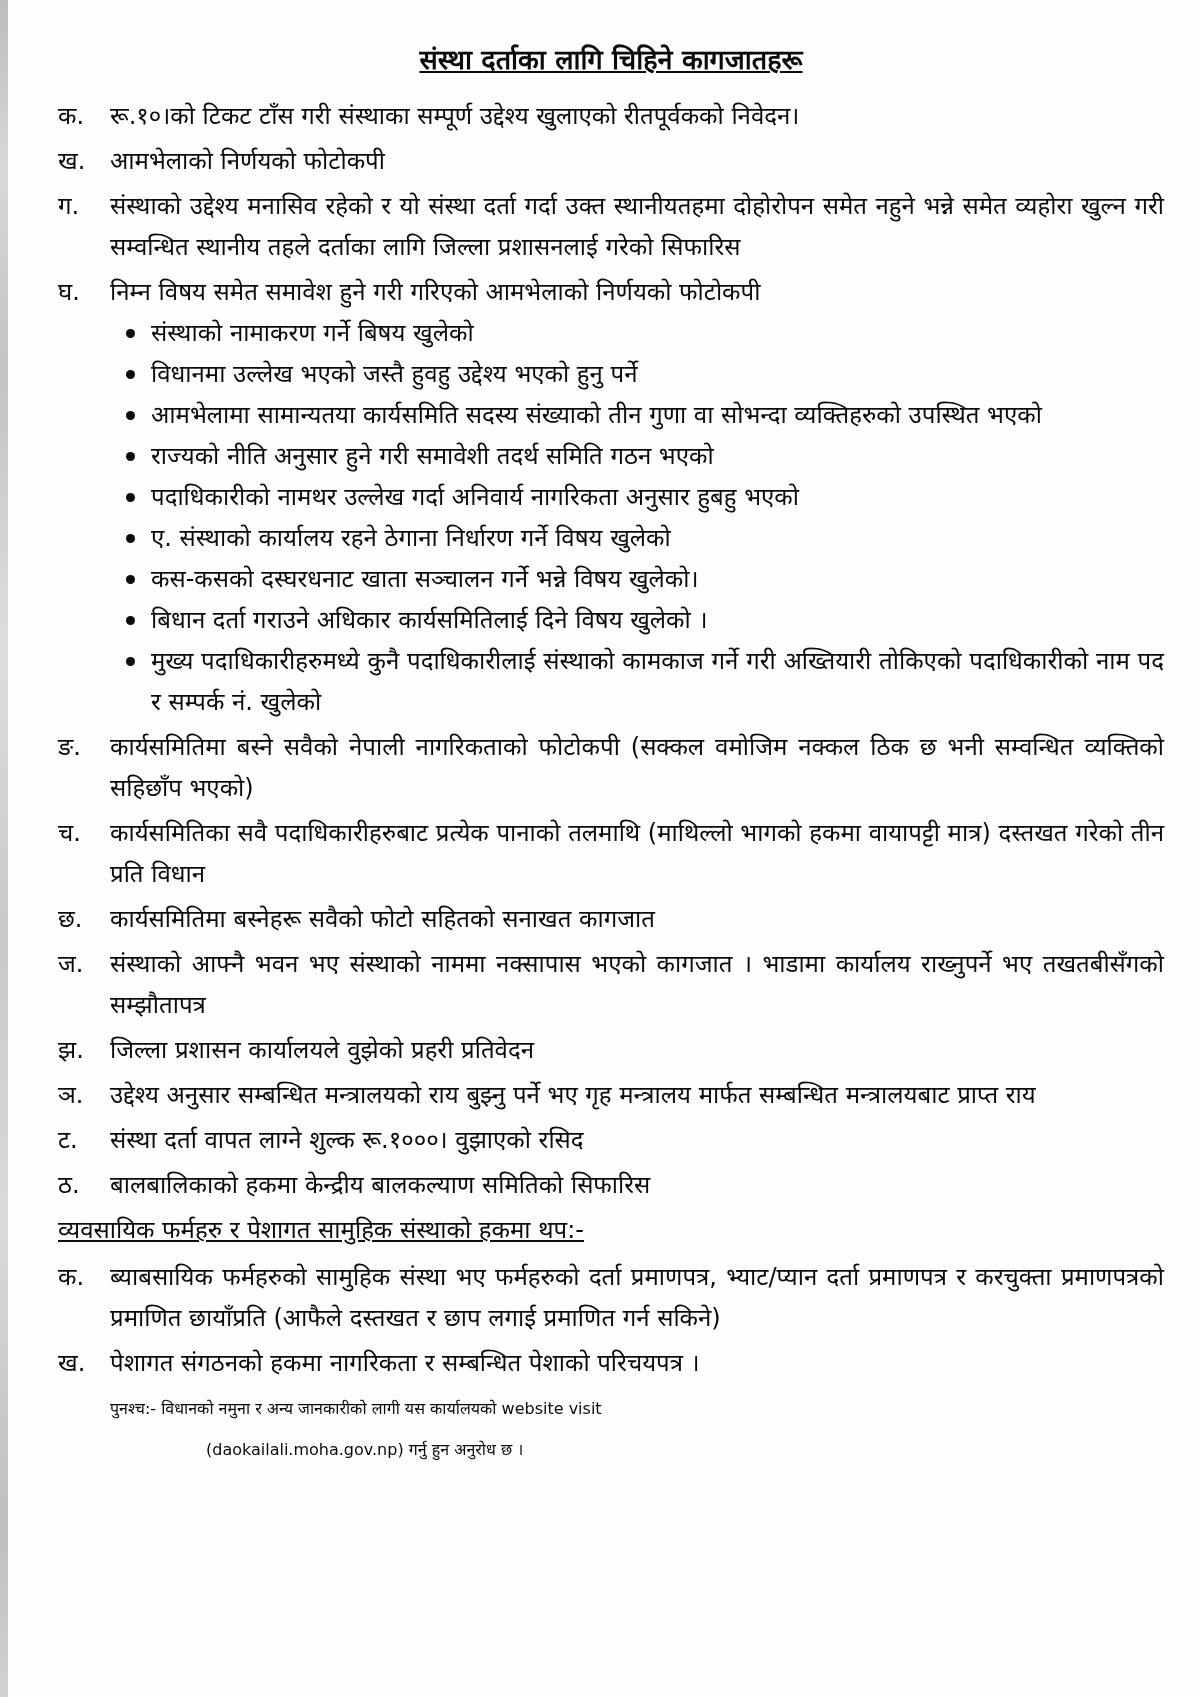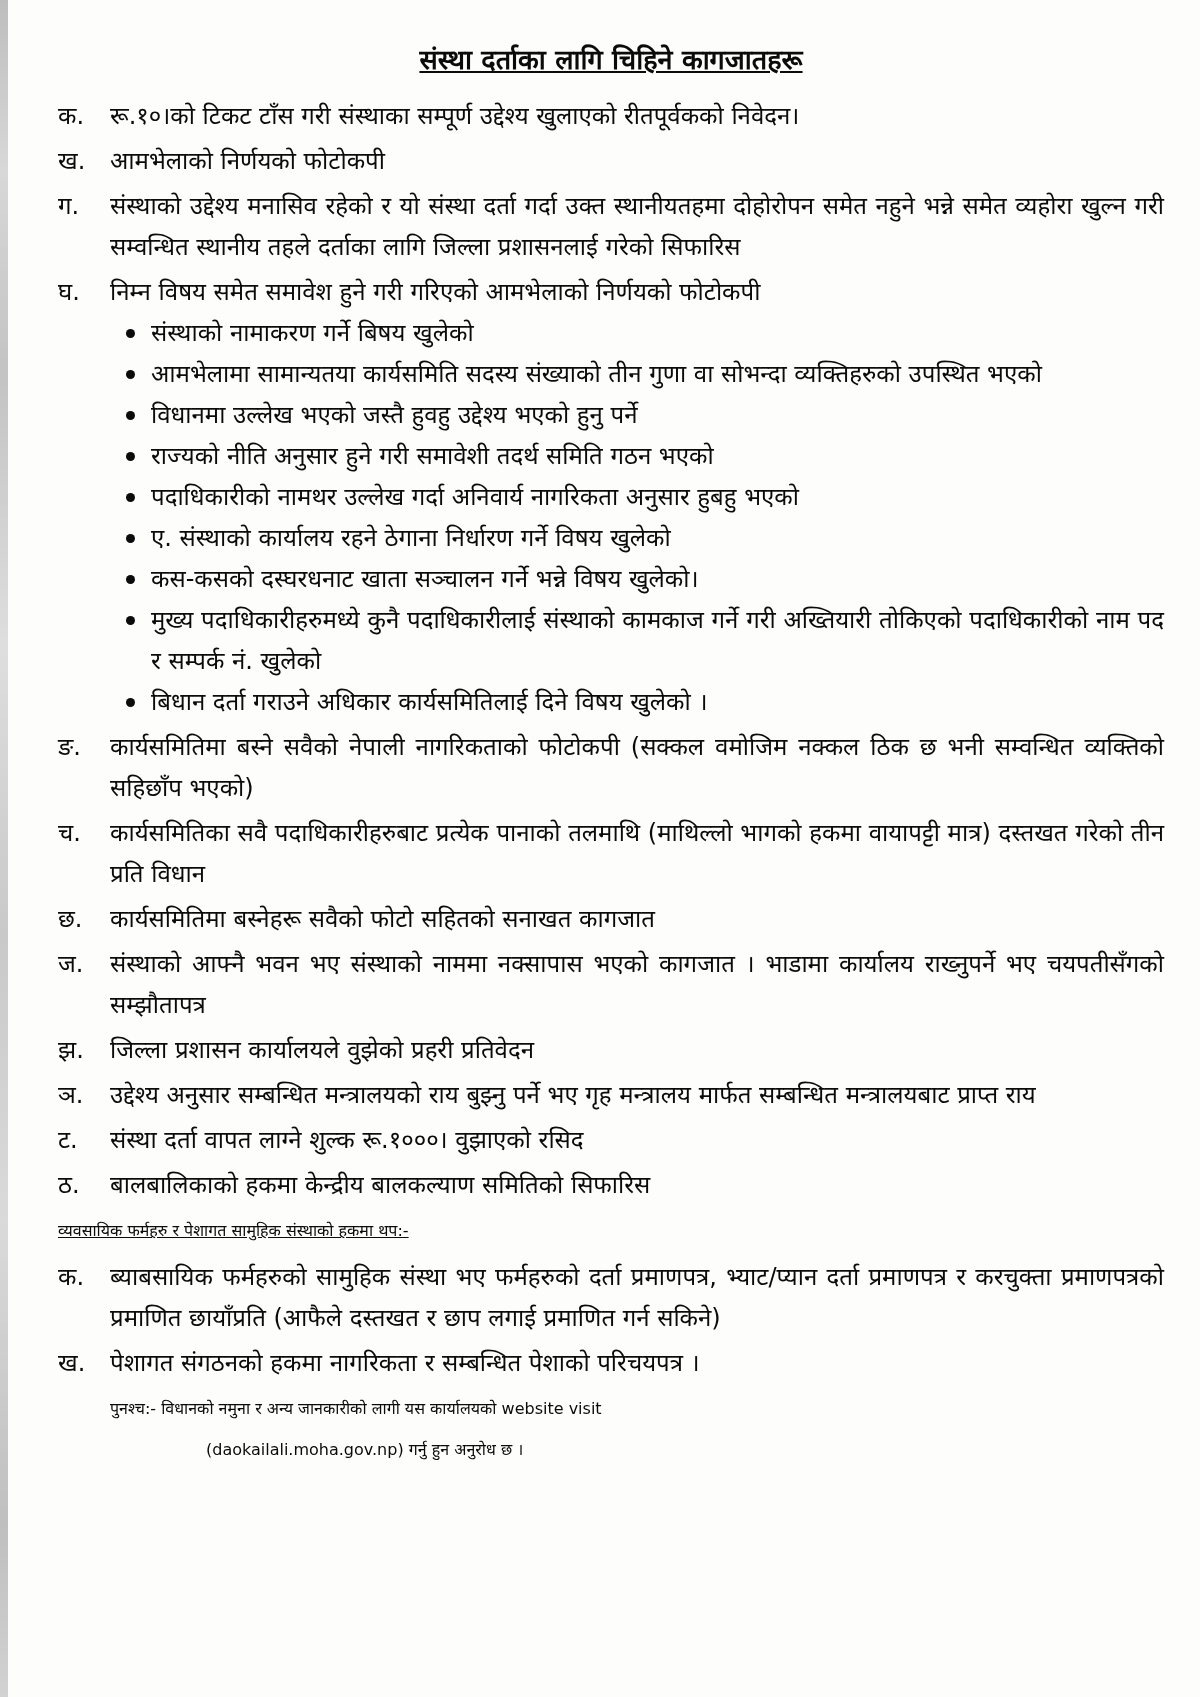--- a/index.html
+++ b/index.html
@@ -41,21 +41,21 @@
     position:relative;
     padding-left:27px;
     text-align:justify;
   }
   .bullets li .dot {
     position:absolute; left:2px; top:16px;
     width:9px; height:9px; border-radius:50%;
     background:#0b0b0b;
   }
   .subheading {
-    font-size:16px;
+    font-size:24px;
     line-height:41px;
     text-decoration:underline;
     margin:2px 0 6px 0;
   }
   .postscript {
     font-size:16px;
     line-height:41px;
     padding-left:52px;
     text-align:left;
   }
@@ -84,28 +84,28 @@
       <span class="label">ग.</span>
       <span class="body">संस्थाको उद्देश्य मनासिव रहेको र यो संस्था दर्ता गर्दा उक्त स्थानीयतहमा दोहोरोपन समेत नहुने भन्ने समेत व्यहोरा खुल्न गरी सम्वन्धित स्थानीय तहले दर्ताका लागि जिल्ला प्रशासनलाई गरेको सिफारिस</span>
     </div>
 
     <div class="item">
       <span class="label">घ.</span>
       <div class="body">
         <div>निम्न विषय समेत समावेश हुने गरी गरिएको आमभेलाको निर्णयको फोटोकपी</div>
         <ul class="bullets">
           <li><span class="dot"></span><span>संस्थाको नामाकरण गर्ने बिषय खुलेको</span></li>
+          <li><span class="dot"></span><span>विधानमा उल्लेख भएको जस्तै हुवहु उद्देश्य भएको हुनु पर्ने</span></li>
           <li><span class="dot"></span><span>आमभेलामा सामान्यतया कार्यसमिति सदस्य संख्याको तीन गुणा वा सोभन्दा व्यक्तिहरुको उपस्थित भएको</span></li>
-          <li><span class="dot"></span><span>विधानमा उल्लेख भएको जस्तै हुवहु उद्देश्य भएको हुनु पर्ने</span></li>
           <li><span class="dot"></span><span>राज्यको नीति अनुसार हुने गरी समावेशी तदर्थ समिति गठन भएको</span></li>
           <li><span class="dot"></span><span>पदाधिकारीको नामथर उल्लेख गर्दा अनिवार्य नागरिकता अनुसार हुबहु भएको</span></li>
           <li><span class="dot"></span><span>ए. संस्थाको कार्यालय रहने ठेगाना निर्धारण गर्ने विषय खुलेको</span></li>
           <li><span class="dot"></span><span>कस-कसको दस्घरधनाट खाता सञ्चालन गर्ने भन्ने विषय खुलेको।</span></li>
+          <li><span class="dot"></span><span>बिधान दर्ता गराउने अधिकार कार्यसमितिलाई दिने विषय खुलेको ।</span></li>
           <li><span class="dot"></span><span>मुख्य पदाधिकारीहरुमध्ये कुनै पदाधिकारीलाई संस्थाको कामकाज गर्ने गरी अख्तियारी तोकिएको पदाधिकारीको नाम पद र सम्पर्क नं. खुलेको</span></li>
-          <li><span class="dot"></span><span>बिधान दर्ता गराउने अधिकार कार्यसमितिलाई दिने विषय खुलेको ।</span></li>
         </ul>
       </div>
     </div>
 
     <div class="item">
       <span class="label">ङ.</span>
       <span class="body">कार्यसमितिमा बस्ने सवैको नेपाली नागरिकताको फोटोकपी (सक्कल वमोजिम नक्कल ठिक छ भनी सम्वन्धित व्यक्तिको सहिछाँप भएको)</span>
     </div>
 
     <div class="item">
@@ -113,21 +113,21 @@
       <span class="body">कार्यसमितिका सवै पदाधिकारीहरुबाट प्रत्येक पानाको तलमाथि (माथिल्लो भागको हकमा वायापट्टी मात्र) दस्तखत गरेको तीन प्रति विधान</span>
     </div>
 
     <div class="item">
       <span class="label">छ.</span>
       <span class="body">कार्यसमितिमा बस्नेहरू सवैको फोटो सहितको सनाखत कागजात</span>
     </div>
 
     <div class="item">
       <span class="label">ज.</span>
-      <span class="body">संस्थाको आफ्नै भवन भए संस्थाको नाममा नक्सापास भएको कागजात । भाडामा कार्यालय राख्नुपर्ने भए चयपतीसँगको सम्झौतापत्र</span>
+      <span class="body">संस्थाको आफ्नै भवन भए संस्थाको नाममा नक्सापास भएको कागजात । भाडामा कार्यालय राख्नुपर्ने भए तखतबीसँगको सम्झौतापत्र</span>
     </div>
 
     <div class="item">
       <span class="label">झ.</span>
       <span class="body">जिल्ला प्रशासन कार्यालयले वुझेको प्रहरी प्रतिवेदन</span>
     </div>
 
     <div class="item">
       <span class="label">ञ.</span>
       <span class="body">उद्देश्य अनुसार सम्बन्धित मन्त्रालयको राय बुझ्नु पर्ने भए गृह मन्त्रालय मार्फत सम्बन्धित मन्त्रालयबाट प्राप्त राय</span>

